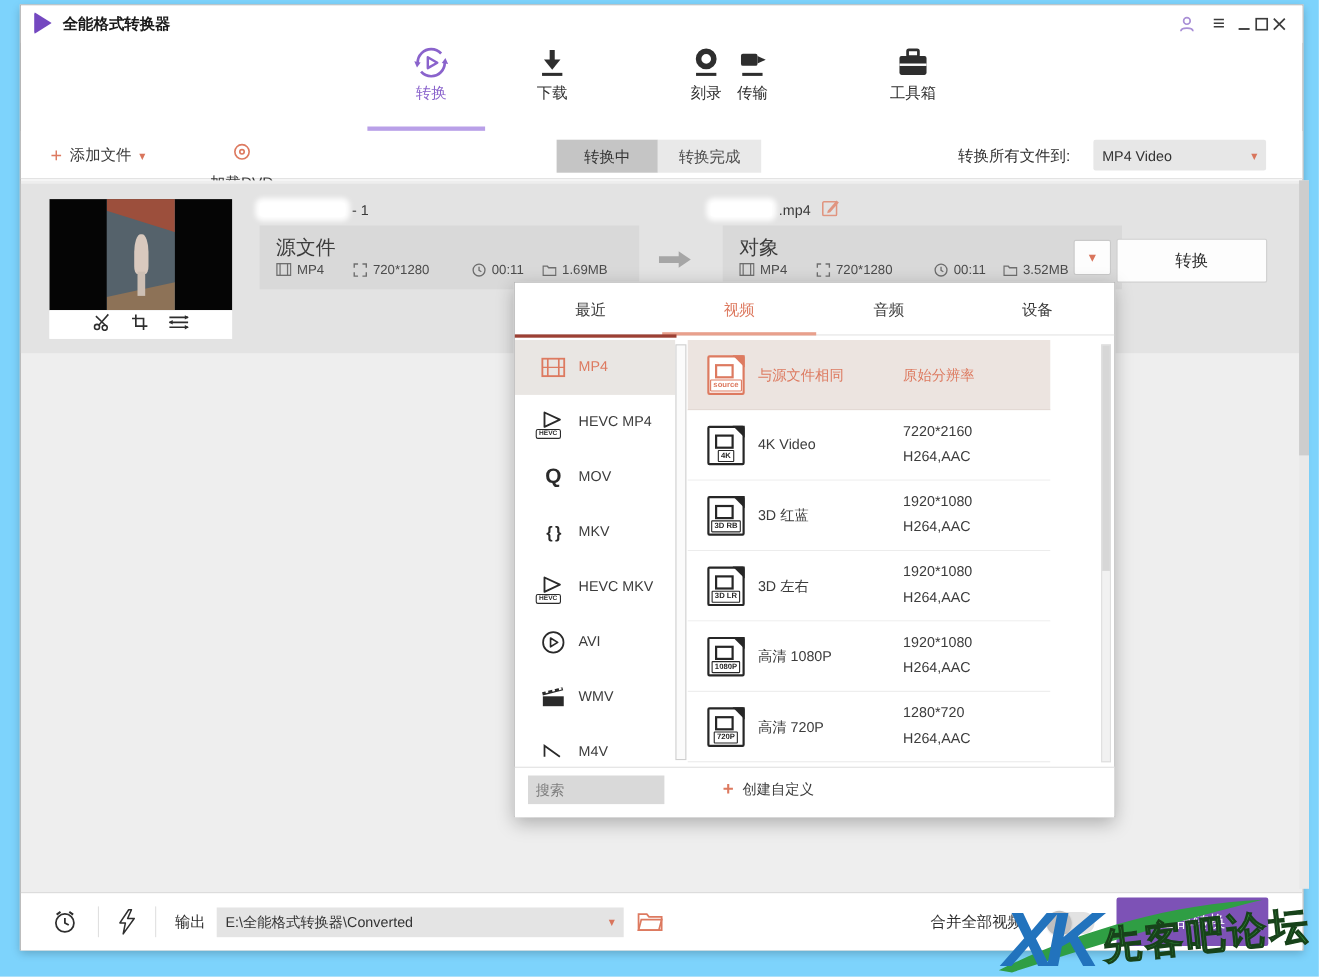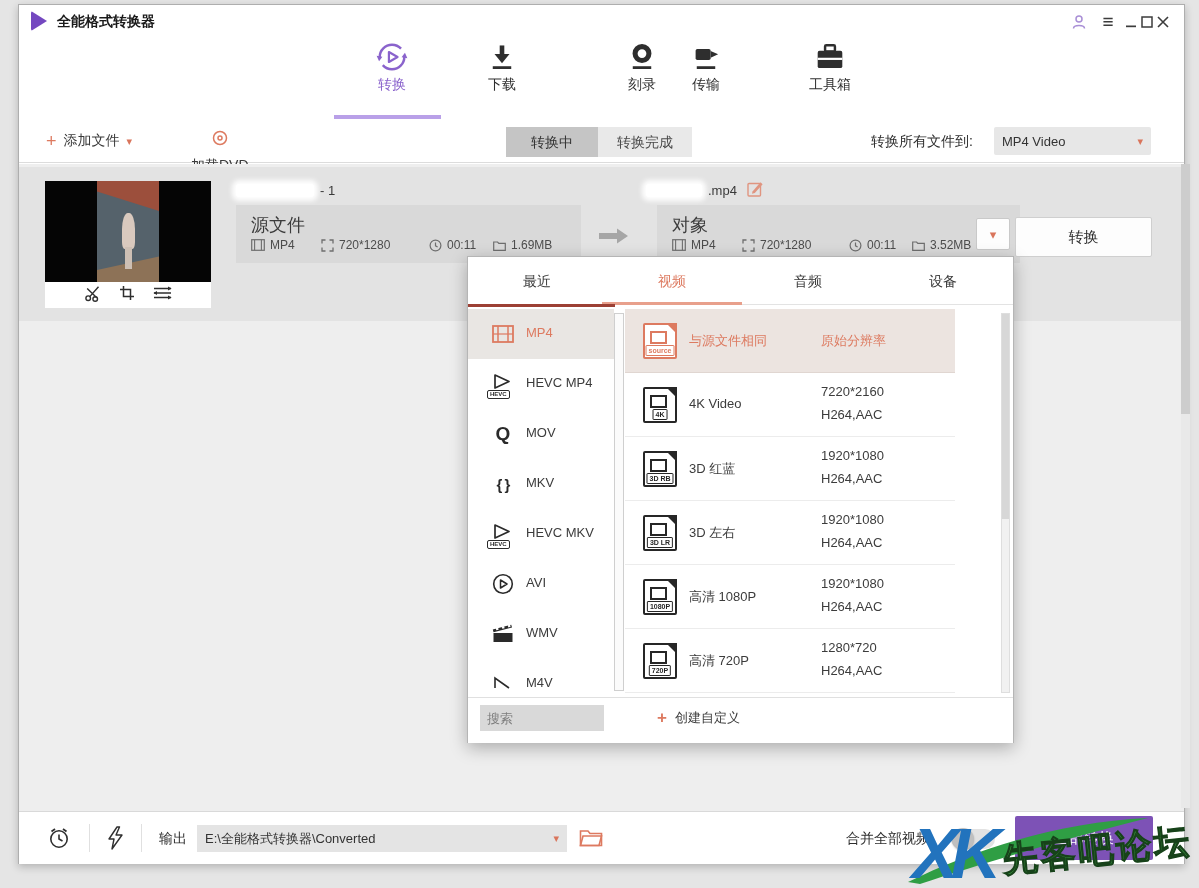--- a/index.html
+++ b/index.html
@@ -1,17 +1,17 @@
 <!DOCTYPE html>
 <html><head>
 <meta charset="utf-8">
 <style>
   * { margin:0; padding:0; box-sizing:border-box; }
   body { font-family:"Liberation Sans","DejaVu Sans",sans-serif; background:#fafafa; }
-  .page { position:relative; width:1199px; height:888px; background:#e5e5e5; overflow:hidden; }
+  .page { position:relative; width:1199px; height:888px; background:#7dd3fc; overflow:hidden; }
   .window { position:absolute; left:18px; top:4px; width:1167px; height:860px;
             background:#fff; border:1px solid #aeaeae; box-shadow:0 3px 8px rgba(0,0,0,.22); }
 
   
   .titlebar { position:absolute; left:0; top:0; width:100%; height:34px; background:#fff; }
   .app-logo { position:absolute; left:12px; top:6px; width:0; height:0;
               border-left:16px solid #7448c0; border-top:10px solid transparent; border-bottom:10px solid transparent; border-radius:2px; }
   .app-title { position:absolute; left:38px; top:8px; font-size:14px; font-weight:bold; color:#1a1a1a; }
   .winctl { position:absolute; top:8px; width:20px; height:18px; display:flex; align-items:center; justify-content:center; cursor:default; }
 
@@ -174,21 +174,21 @@
   </div>
   <div class="nav-item" style="left:583px;">
     <span class="nicon">
       <svg width="30" height="32" viewBox="0 0 26 26">
             <circle cx="13" cy="10" r="6" fill="none" stroke="#2e2e2e" stroke-width="4.4"></circle>
             <rect x="5" y="21" width="16" height="2.4" fill="#2e2e2e"></rect>
           </svg>
     </span>
     <span class="nlabel">刻录</span>
   </div>
-  <div class="nav-item" style="left:647px;font-family:Liberation Mono, monospace;">
+  <div class="nav-item" style="left:625px;font-family:Liberation Mono, monospace;">
     <span class="nicon">
       <svg width="30" height="32" viewBox="0 0 26 26">
             <rect x="4" y="6" width="13" height="9.5" rx="1.5" fill="#2e2e2e"></rect>
             <polygon points="17,7.8 23.5,10.7 17,13.6" fill="#2e2e2e"></polygon>
             <rect x="5" y="21" width="16" height="2.4" fill="#2e2e2e"></rect>
           </svg>
     </span>
     <span class="nlabel">传输</span>
   </div>
   <div class="nav-item" style="left:771px;">

